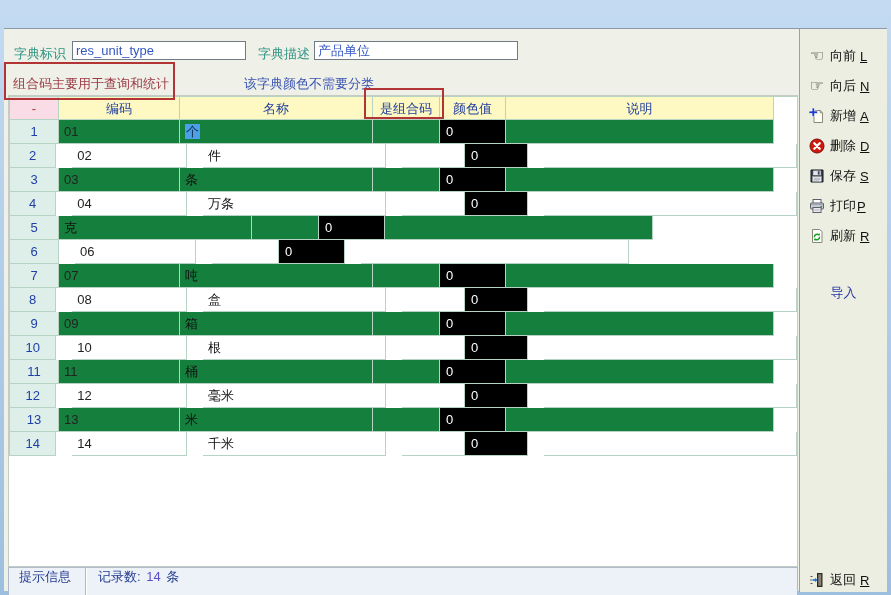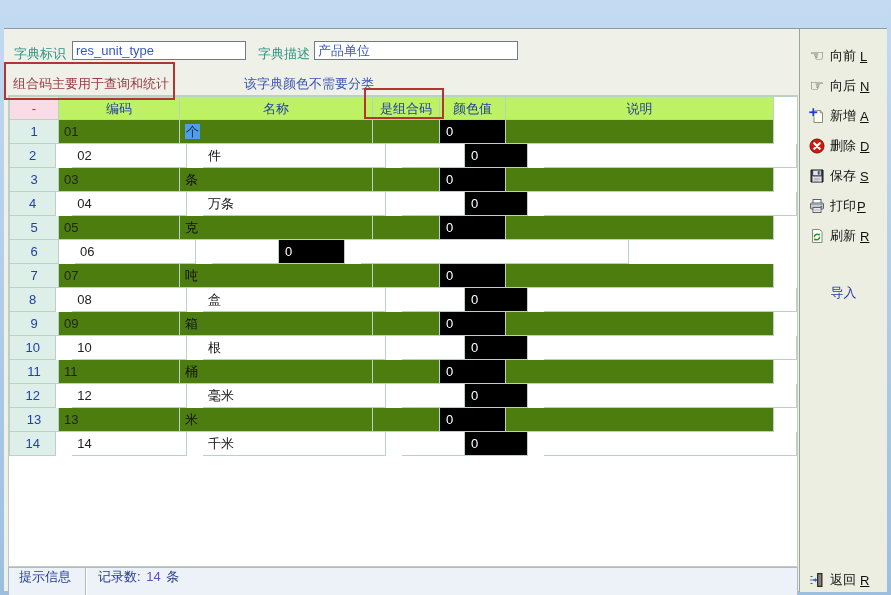--- a/index.html
+++ b/index.html
@@ -35,33 +35,33 @@
   .redbox { position:absolute; border:2px solid #b23434; pointer-events:none; z-index:50; }
   #redbox1 { left:0px;   top:33px; width:171px; height:38px; }
   #redbox2 { left:360px; top:59px; width:80px;  height:31px; }
 
   
   .grid-area { position:absolute; left:4px; top:66px; width:790px; height:472px;
                background:#fff; border:1px solid #c4ccc4; }
   .tr { display:flex; height:24px; }
   .td, .th { border-right:1px solid #b6d3c3; border-bottom:1px solid #b6d3c3;
              overflow:hidden; white-space:nowrap; line-height:23px; }
-  .th { background:#bef264; color:#1f3e9e; text-align:center; padding:0; }
+  .th { background:#fef9c3; color:#1f3e9e; text-align:center; padding:0; }
   .tr.head { border-top:1px solid #b6d3c3; }
   .th.c-num { background:#f9dce6; color:#a23a3a; }
   .c-num  { width:50px;  text-align:center; border-left:1px solid #b6d3c3; }
   .c-code { width:121px; }
   .c-name { width:193px; }
   .c-combo{ width:67px;  }
   .c-color{ width:66px;  }
   .c-desc { width:268px; }
   .td.c-num { background:#ddefe8; color:#2040a8; }
   .td.c-code { padding-left:5px; color:#222; }
   .td.c-name { padding-left:5px; color:#111; }
-  .tr.odd  .cell { background:#4d7c0f; }
+  .tr.odd  .cell { background:#15803d; }
   .tr.even .cell { background:#ffffff;margin-left:16px; }
   .td.c-color { background:#000 !important; color:#fff; padding-left:6px; }
   .sel { background:#4d9fe8; color:#0e2f4d; padding:0 1px; }
 
   
   .statusbar { position:absolute; left:4px; top:538px; width:790px; height:33px;
                background:#edf2f9; border:1px solid #aeb9c9; display:flex;
                align-items:flex-start; color:#223a90; }
   .sb-left { padding:0 14px 0 10px; }
   .sb-sep  { width:1px; height:100%; background:#aeb9c9; box-shadow:1px 0 0 #fff; }
@@ -139,21 +139,20 @@
           <div class="tr even">
         <div class="td c-num">4</div>
         <div class="td cell c-code">04</div>
         <div class="td cell c-name">万条</div>
         <div class="td cell c-combo"></div>
         <div class="td c-color">0</div>
         <div class="td cell c-desc"></div>
       </div>
           <div class="tr odd">
         <div class="td c-num">5</div>
-        <div class="td cell c-code">05</div>
         <div class="td cell c-name">克</div>
         <div class="td cell c-combo"></div>
         <div class="td c-color">0</div>
         <div class="td cell c-desc"></div>
       </div>
           <div class="tr even">
         <div class="td c-num">6</div>
         <div class="td cell c-code">06</div>
         <div class="td cell c-combo"></div>
         <div class="td c-color">0</div>

